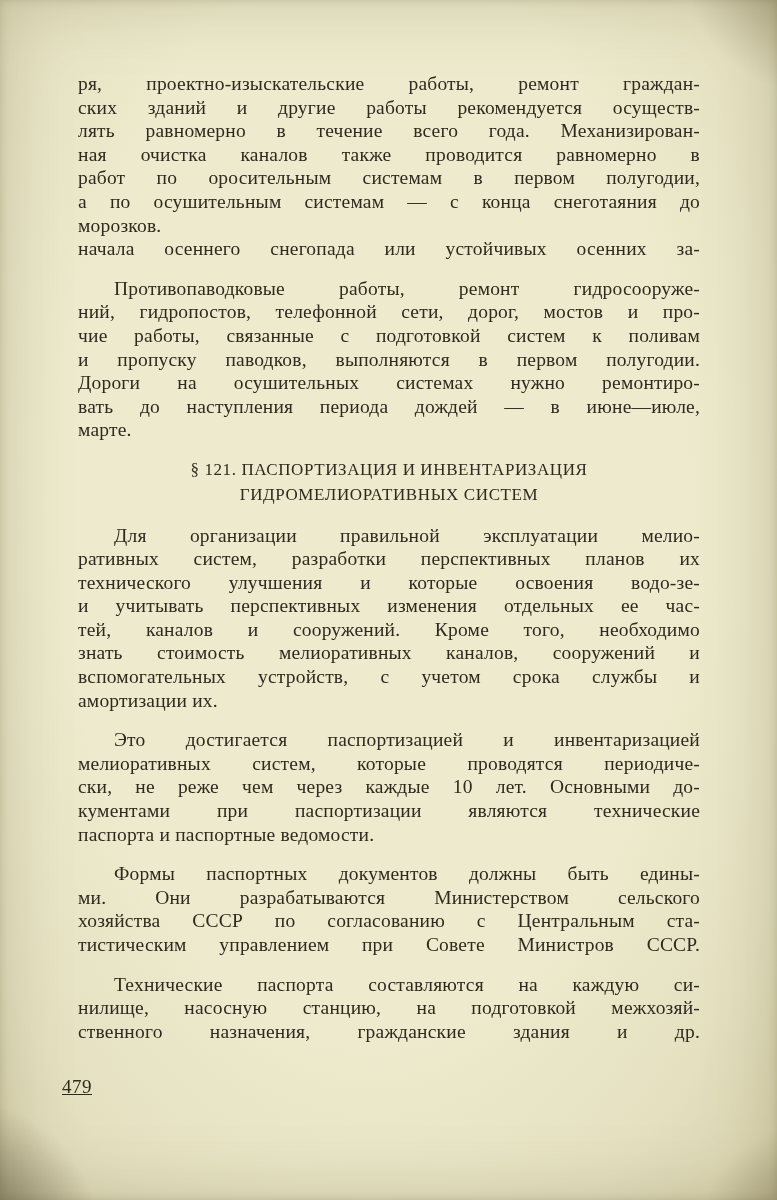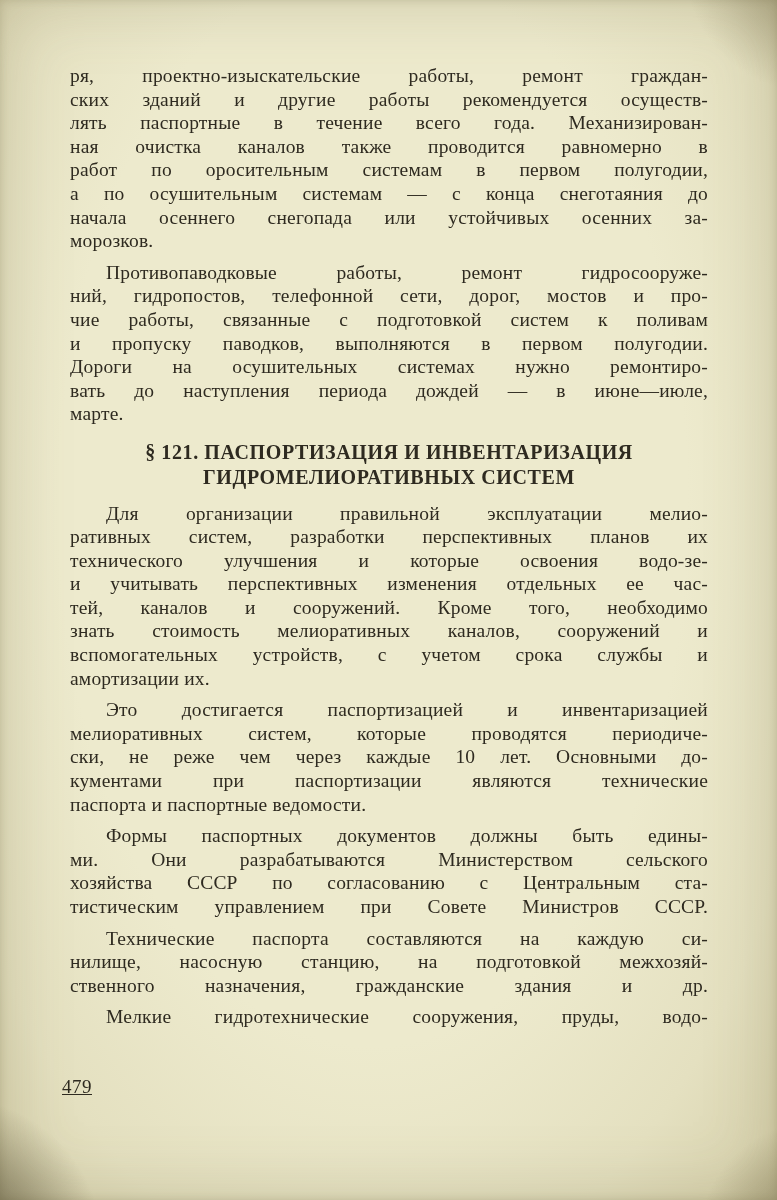--- a/index.html
+++ b/index.html
@@ -46,43 +46,43 @@
     pointer-events: none;
   }
   .column {
     position: absolute;
     left: 62px;
     top: 56px;
     width: 654px;
     font-size: 19.5px;
     letter-spacing: 0.2px;
   }
-  .para { margin: 8px; }
+  .para { margin: 16px; }
   .line {
     display: block;
     height: 23.6px;
     line-height: 23.6px;
     overflow: hidden;
     text-align: justify;
     white-space: normal;
   }
   .line.just::after {
     content: "";
     display: inline-block;
     width: 100%;
   }
   .line.indent { text-indent: 36px; }
   .heading {
     margin-top: 14px;
     margin-bottom: 12px;
   }
   .hline {
     text-align: center;
-    font-weight: bold;
-    font-size: 20px;
+    font-weight: normal;
+    font-size: 17px;
     line-height: 24.8px;
     letter-spacing: 0.6px;
   }
   .page-number {
     position: absolute;
     left: 62px;
     top: 1076px;
     width: 654px;
     text-align: left;
     font-size: 19px;
@@ -92,26 +92,26 @@
 </style>
 </head>
 <body>
 
 <div class="page">
   <div class="corner-br"></div>
   <div class="column">
       <div class="para">
         <div class="line just">ря, проектно-изыскательские работы, ремонт граждан-</div>
         <div class="line just">ских зданий и другие работы рекомендуется осуществ-</div>
-        <div class="line just">лять паспортные в течение всего года. Механизирован-</div>
+        <div class="line just">лять равномерно в течение всего года. Механизирован-</div>
         <div class="line just">ная очистка каналов также проводится равномерно в</div>
         <div class="line just">работ по оросительным системам в первом полугодии,</div>
         <div class="line just">а по осушительным системам — с конца снеготаяния до</div>
+        <div class="line">морозков.</div>
         <div class="line just">начала осеннего снегопада или устойчивых осенних за-</div>
-        <div class="line">морозков.</div>
       </div>
       <div class="para">
         <div class="line just indent">Противопаводковые работы, ремонт гидросооруже-</div>
         <div class="line just">ний, гидропостов, телефонной сети, дорог, мостов и про-</div>
         <div class="line just">чие работы, связанные с подготовкой систем к поливам</div>
         <div class="line just">и пропуску паводков, выполняются в первом полугодии.</div>
         <div class="line just">Дороги на осушительных системах нужно ремонтиро-</div>
         <div class="line just">вать до наступления периода дождей — в июне—июле,</div>
         <div class="line">марте.</div>
       </div>
@@ -140,18 +140,15 @@
         <div class="line just indent">Формы паспортных документов должны быть едины-</div>
         <div class="line just">ми. Они разрабатываются Министерством сельского</div>
         <div class="line just">хозяйства СССР по согласованию с Центральным ста-</div>
         <div class="line just">тистическим управлением при Совете Министров СССР.</div>
       </div>
       <div class="para">
         <div class="line just indent">Технические паспорта составляются на каждую си-</div>
         <div class="line just">нилище, насосную станцию, на подготовкой межхозяй-</div>
         <div class="line just">ственного назначения, гражданские здания и др.</div>
       </div>
-      <div class="para">
-        <div class="line just indent">Мелкие гидротехнические сооружения, пруды, водо-</div>
-      </div>
     </div>
   <div class="page-number">479</div>
 </div>
 
 </body></html>

